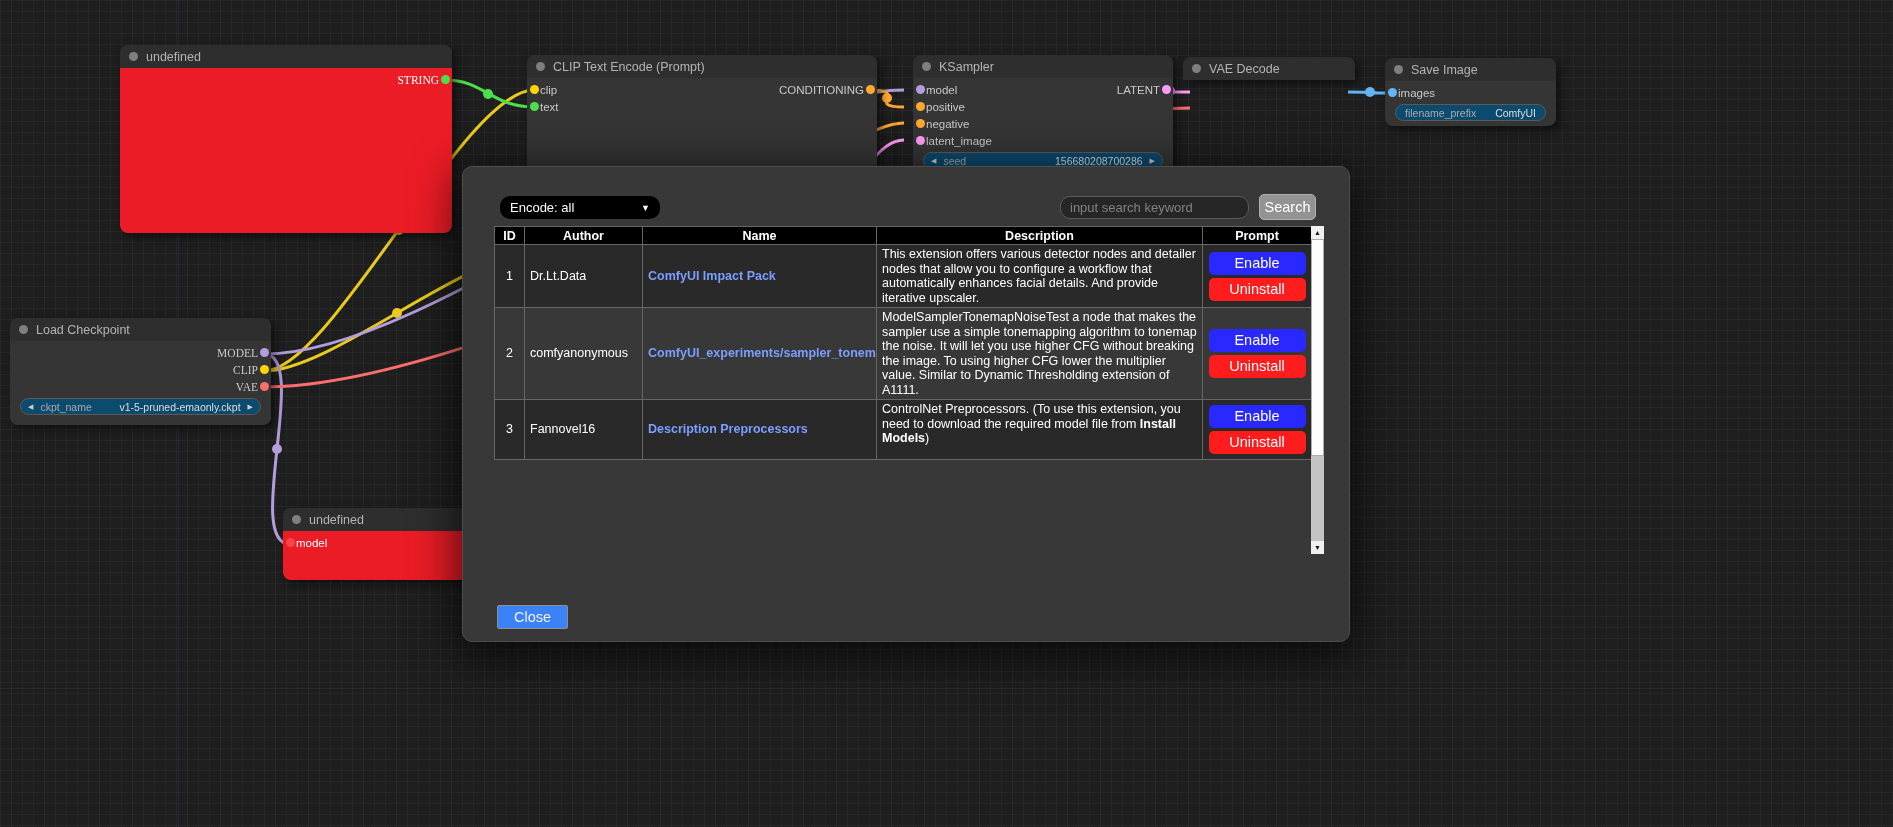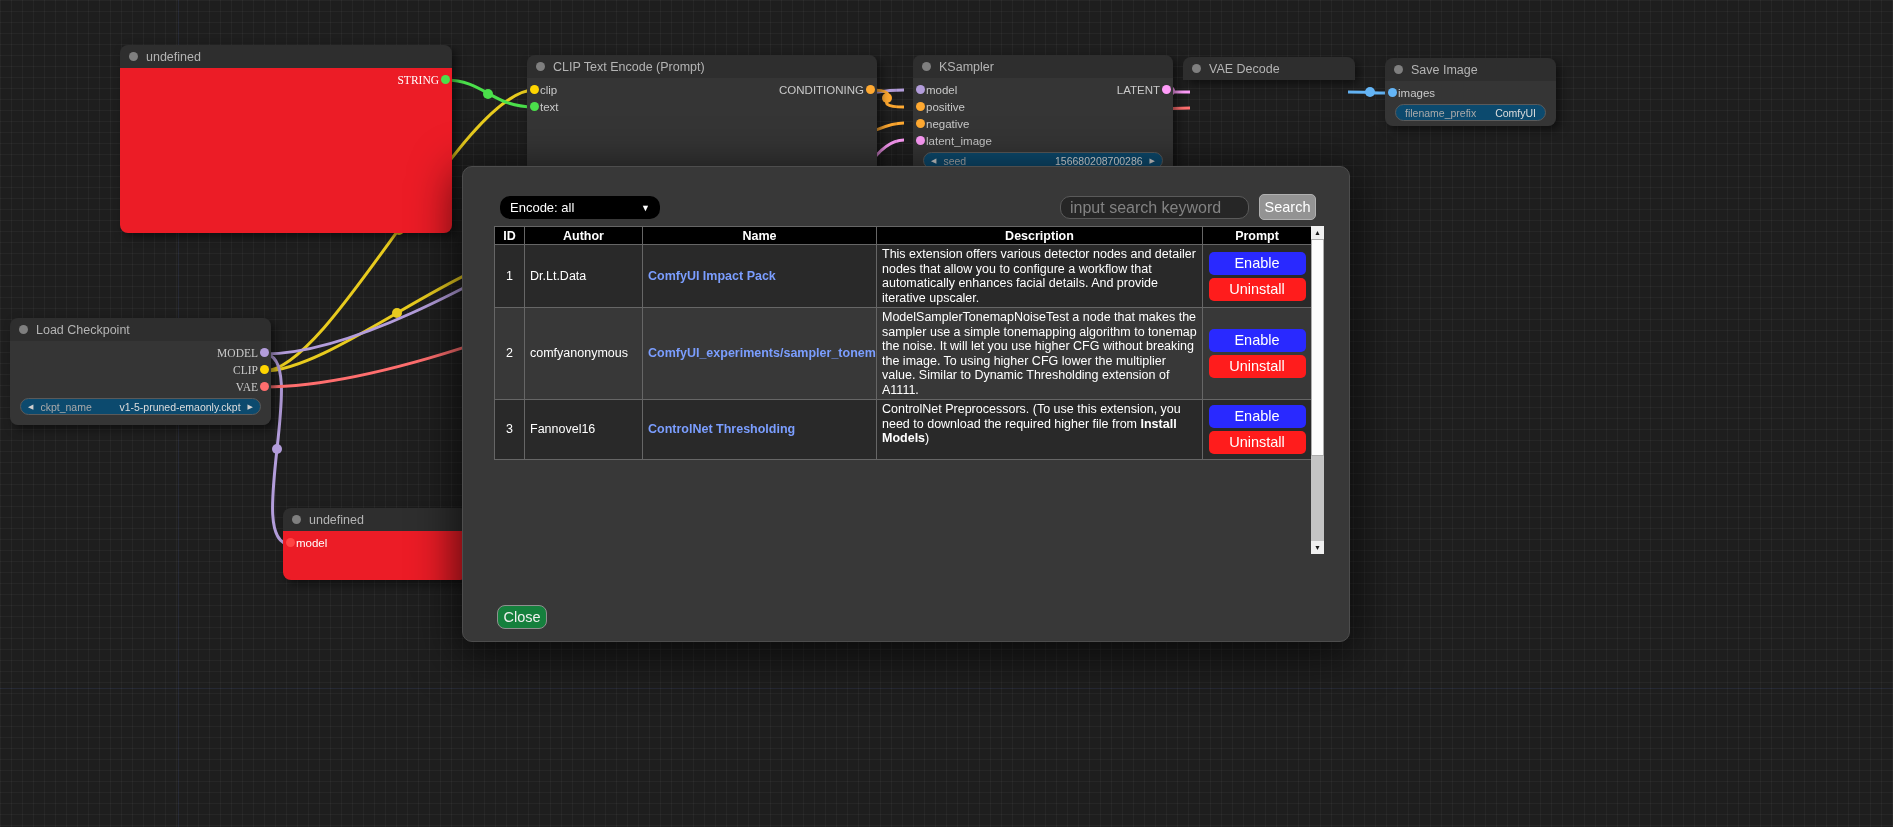--- a/index.html
+++ b/index.html
@@ -40,21 +40,21 @@
 
   
   .modal{position:absolute;left:462px;top:166px;width:888px;height:476px;background:#383838;
     border:1px solid #4d4d4d;border-radius:10px;z-index:10;
     box-shadow:0 10px 45px 6px rgba(0,0,0,0.65);box-sizing:border-box;}
   .filter-select{position:absolute;left:37px;top:29px;width:160px;height:23px;background:#000;color:#fff;
     border-radius:10px;display:flex;align-items:center;justify-content:space-between;padding:0 10px;
     font-size:13px;box-sizing:border-box;cursor:pointer;}
   .filter-caret{font-size:9px;color:#fff;}
   .search-input{position:absolute;left:597px;top:29px;width:189px;height:23px;background:#262626;
-    border:1px solid #5a5a5a;border-radius:10px;color:#ddd;padding:0 9px;font-size:16px;box-sizing:border-box;outline:none;}
+    border:1px solid #5a5a5a;border-radius:10px;color:#ddd;padding:0 9px;font-size:13px;box-sizing:border-box;outline:none;}
   .search-input::placeholder{color:#828282;}
   .search-btn{position:absolute;left:796px;top:27px;width:57px;height:26px;background:#939393;
     border:1px solid #b0b0b0;border-radius:5px;color:#fff;font-size:14.5px;cursor:pointer;padding:0;}
   .table-wrap{position:absolute;left:31px;top:59px;width:830px;height:328px;}
   table.ext{border-collapse:collapse;width:817px;table-layout:fixed;color:#fff;font-size:12.5px;}
   table.ext th{background:#000;color:#fff;font-weight:bold;font-size:12.5px;height:17px;border:1px solid #666;padding:0;}
   table.ext td{border:1px solid #666;padding:2px 5px;line-height:14.5px;}
   tr.row-odd{background:#292929;}
   tr.row-even{background:#383838;}
   td.c-id{text-align:center;vertical-align:middle;}
@@ -66,22 +66,22 @@
   .btn-enable,.btn-uninstall{display:block;width:97px;height:23px;margin:3px auto;border:none;border-radius:5px;
     color:#fff;font-size:14.5px;line-height:23px;padding:0;cursor:pointer;}
   .btn-enable{background:#2929ff;}
   .btn-uninstall{background:#ff1c1c;}
   .scrollbar{position:absolute;left:817px;top:0;width:13px;height:328px;background:#c4c4c4;}
   .sb-arrow{position:absolute;left:0;width:13px;height:13px;background:#f0f0f0;color:#1a1a1a;font-size:7px;
     display:flex;align-items:center;justify-content:center;cursor:pointer;}
   .sb-up{top:0;} .sb-down{bottom:0;}
   .sb-thumb{position:absolute;left:0;top:13px;width:13px;height:217px;background:#fdfdfd;
     border:1px solid #adadad;box-sizing:border-box;cursor:pointer;}
-  .close-btn{position:absolute;left:34px;top:438px;width:50px;height:24px;background:#15803d;
-    border:1px solid #8f8f8f;border-radius:8px;color:#f0f0f0;font-size:14.5px;cursor:pointer;padding:0;}
+  .close-btn{position:absolute;left:34px;top:438px;width:71px;height:24px;background:#3b82f6;
+    border:1px solid #8f8f8f;border-radius:2px;color:#f0f0f0;font-size:14.5px;cursor:pointer;padding:0;}
 </style>
 </head>
 <body>
 
 <div id="stage">
   <div class="axis-v"></div>
   <div class="axis-h"></div>
 
   <svg id="links" width="1893" height="827" viewBox="0 0 1893 827">
     <path d="M 264 371 C 331 371, 464 90, 534 90" stroke="#e8cb1e"></path>
@@ -285,24 +285,24 @@
             </td>
             <td class="c-install">
               <button class="btn-enable">Enable</button>
               <button class="btn-uninstall">Uninstall</button>
             </td>
           </tr>
           <tr class="row-odd">
             <td class="c-id">3</td>
             <td class="c-author">Fannovel16</td>
             <td class="c-name">
-              <a class="ext-link">ControlNet Thresholding</a>
+              <a class="ext-link">Description Preprocessors</a>
             </td>
             <td class="c-desc">
-              <span>ControlNet Preprocessors. (To use this extension, you need to download the required higher file from </span><b>Install Models</b><span>)</span>
+              <span>ControlNet Preprocessors. (To use this extension, you need to download the required model file from </span><b>Install Models</b><span>)</span>
             </td>
             <td class="c-install">
               <button class="btn-enable">Enable</button>
               <button class="btn-uninstall">Uninstall</button>
             </td>
           </tr>
         </tbody>
       </table>
       <div class="scrollbar">
         <div class="sb-arrow sb-up">▲</div>

